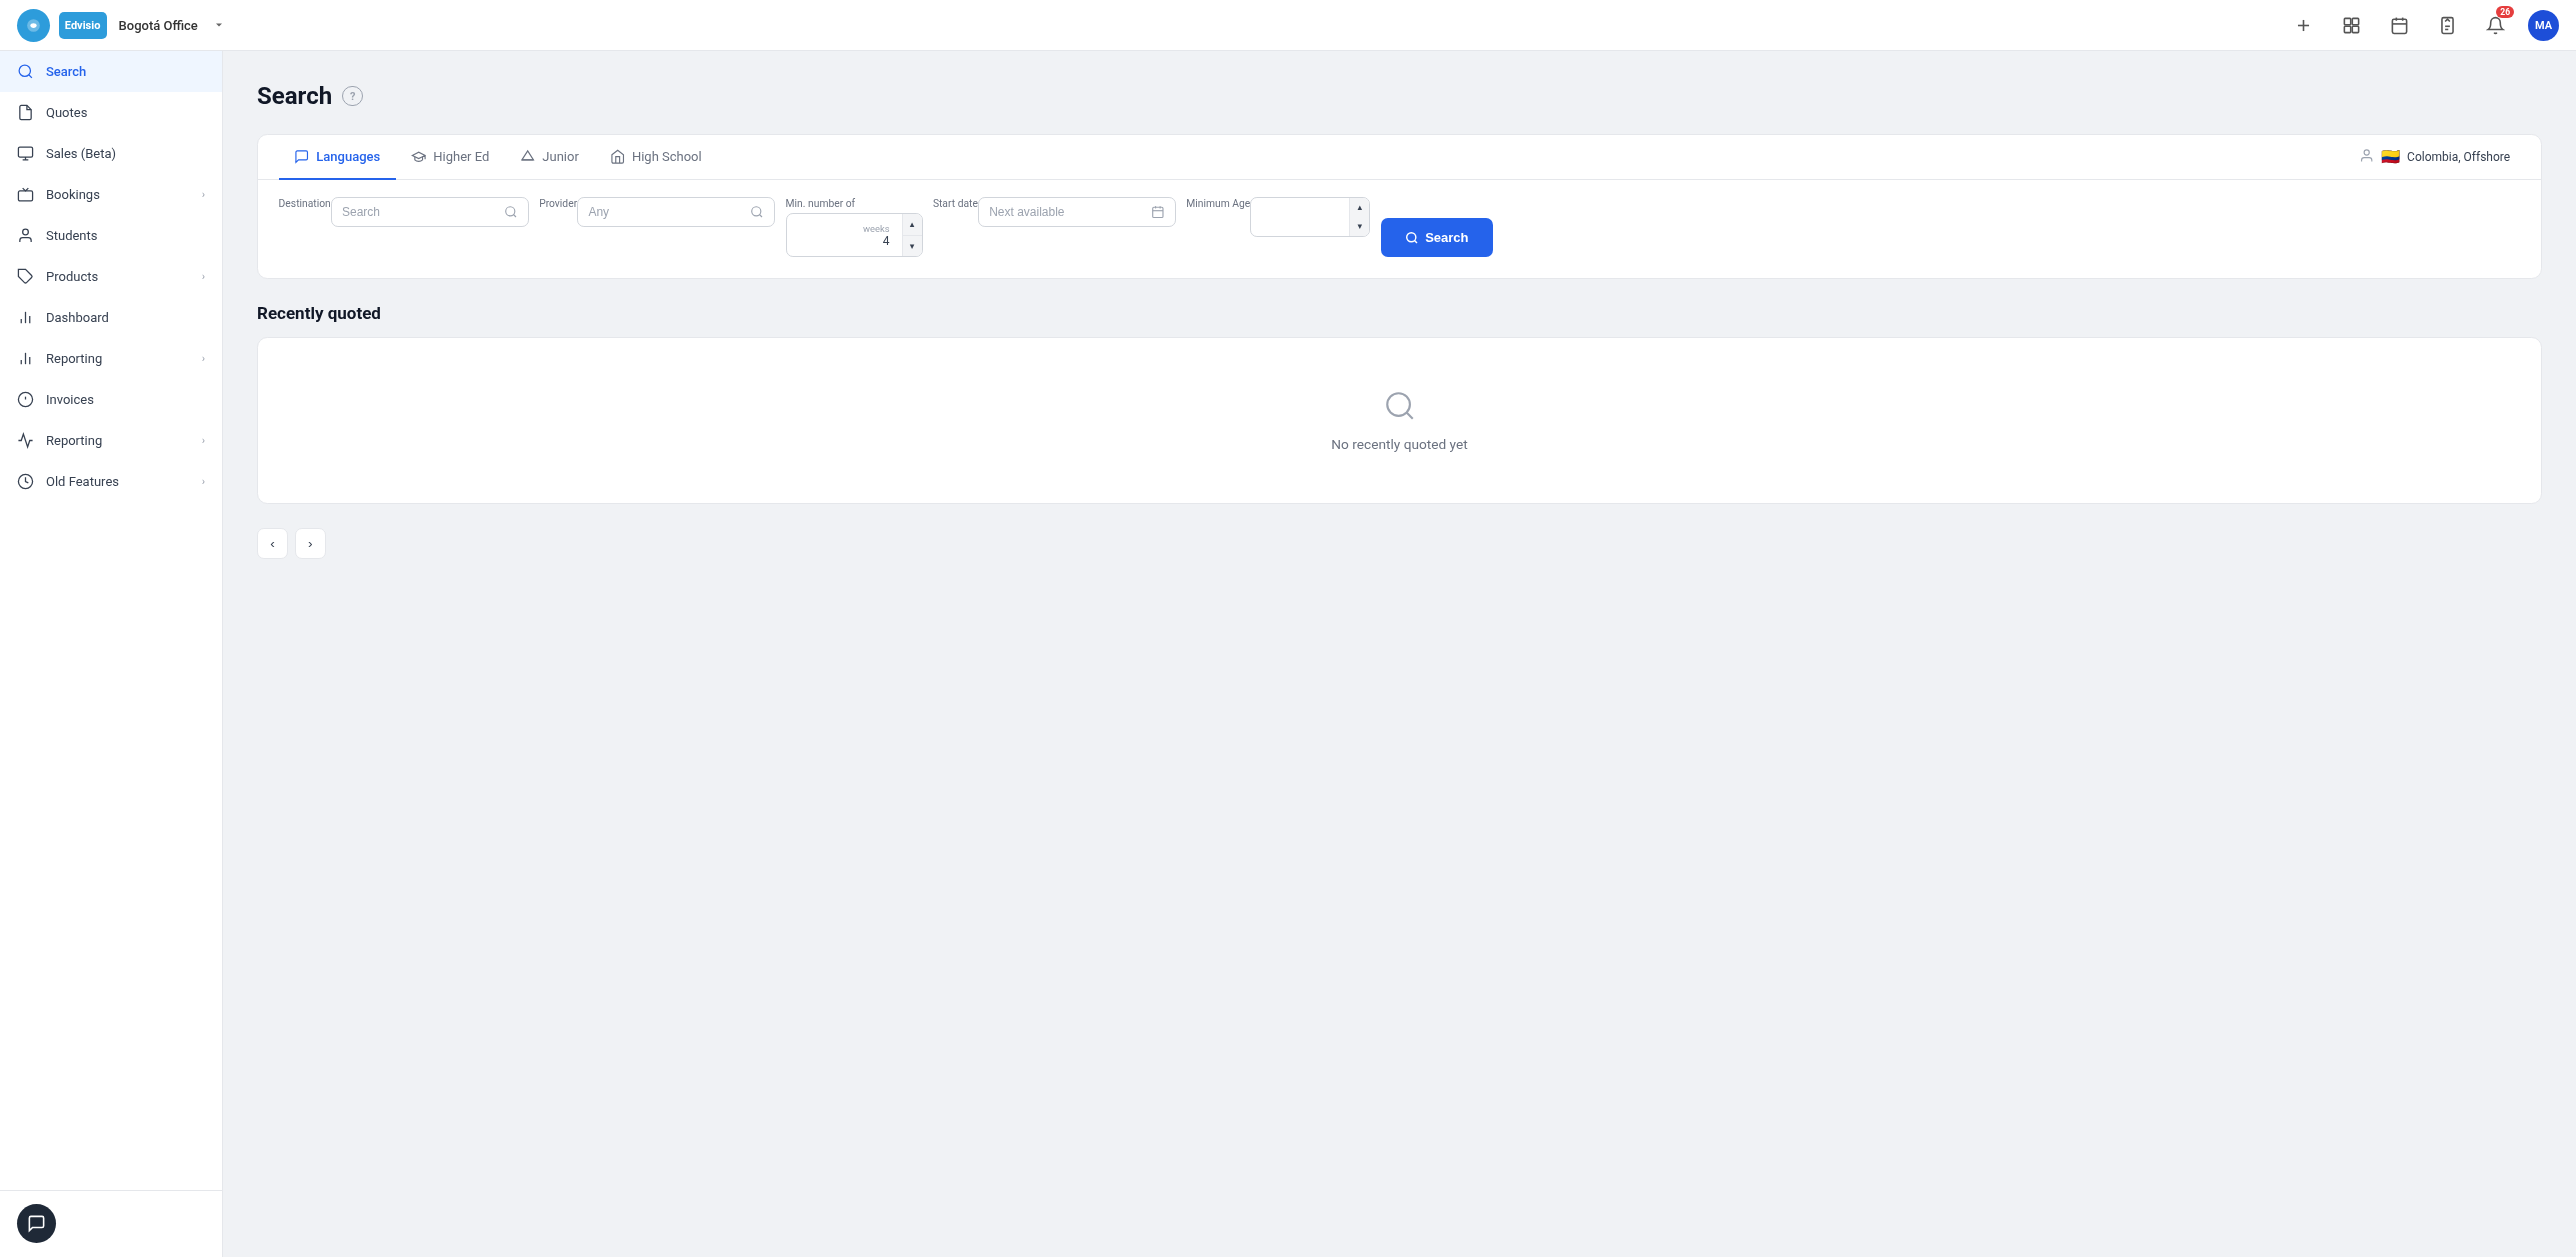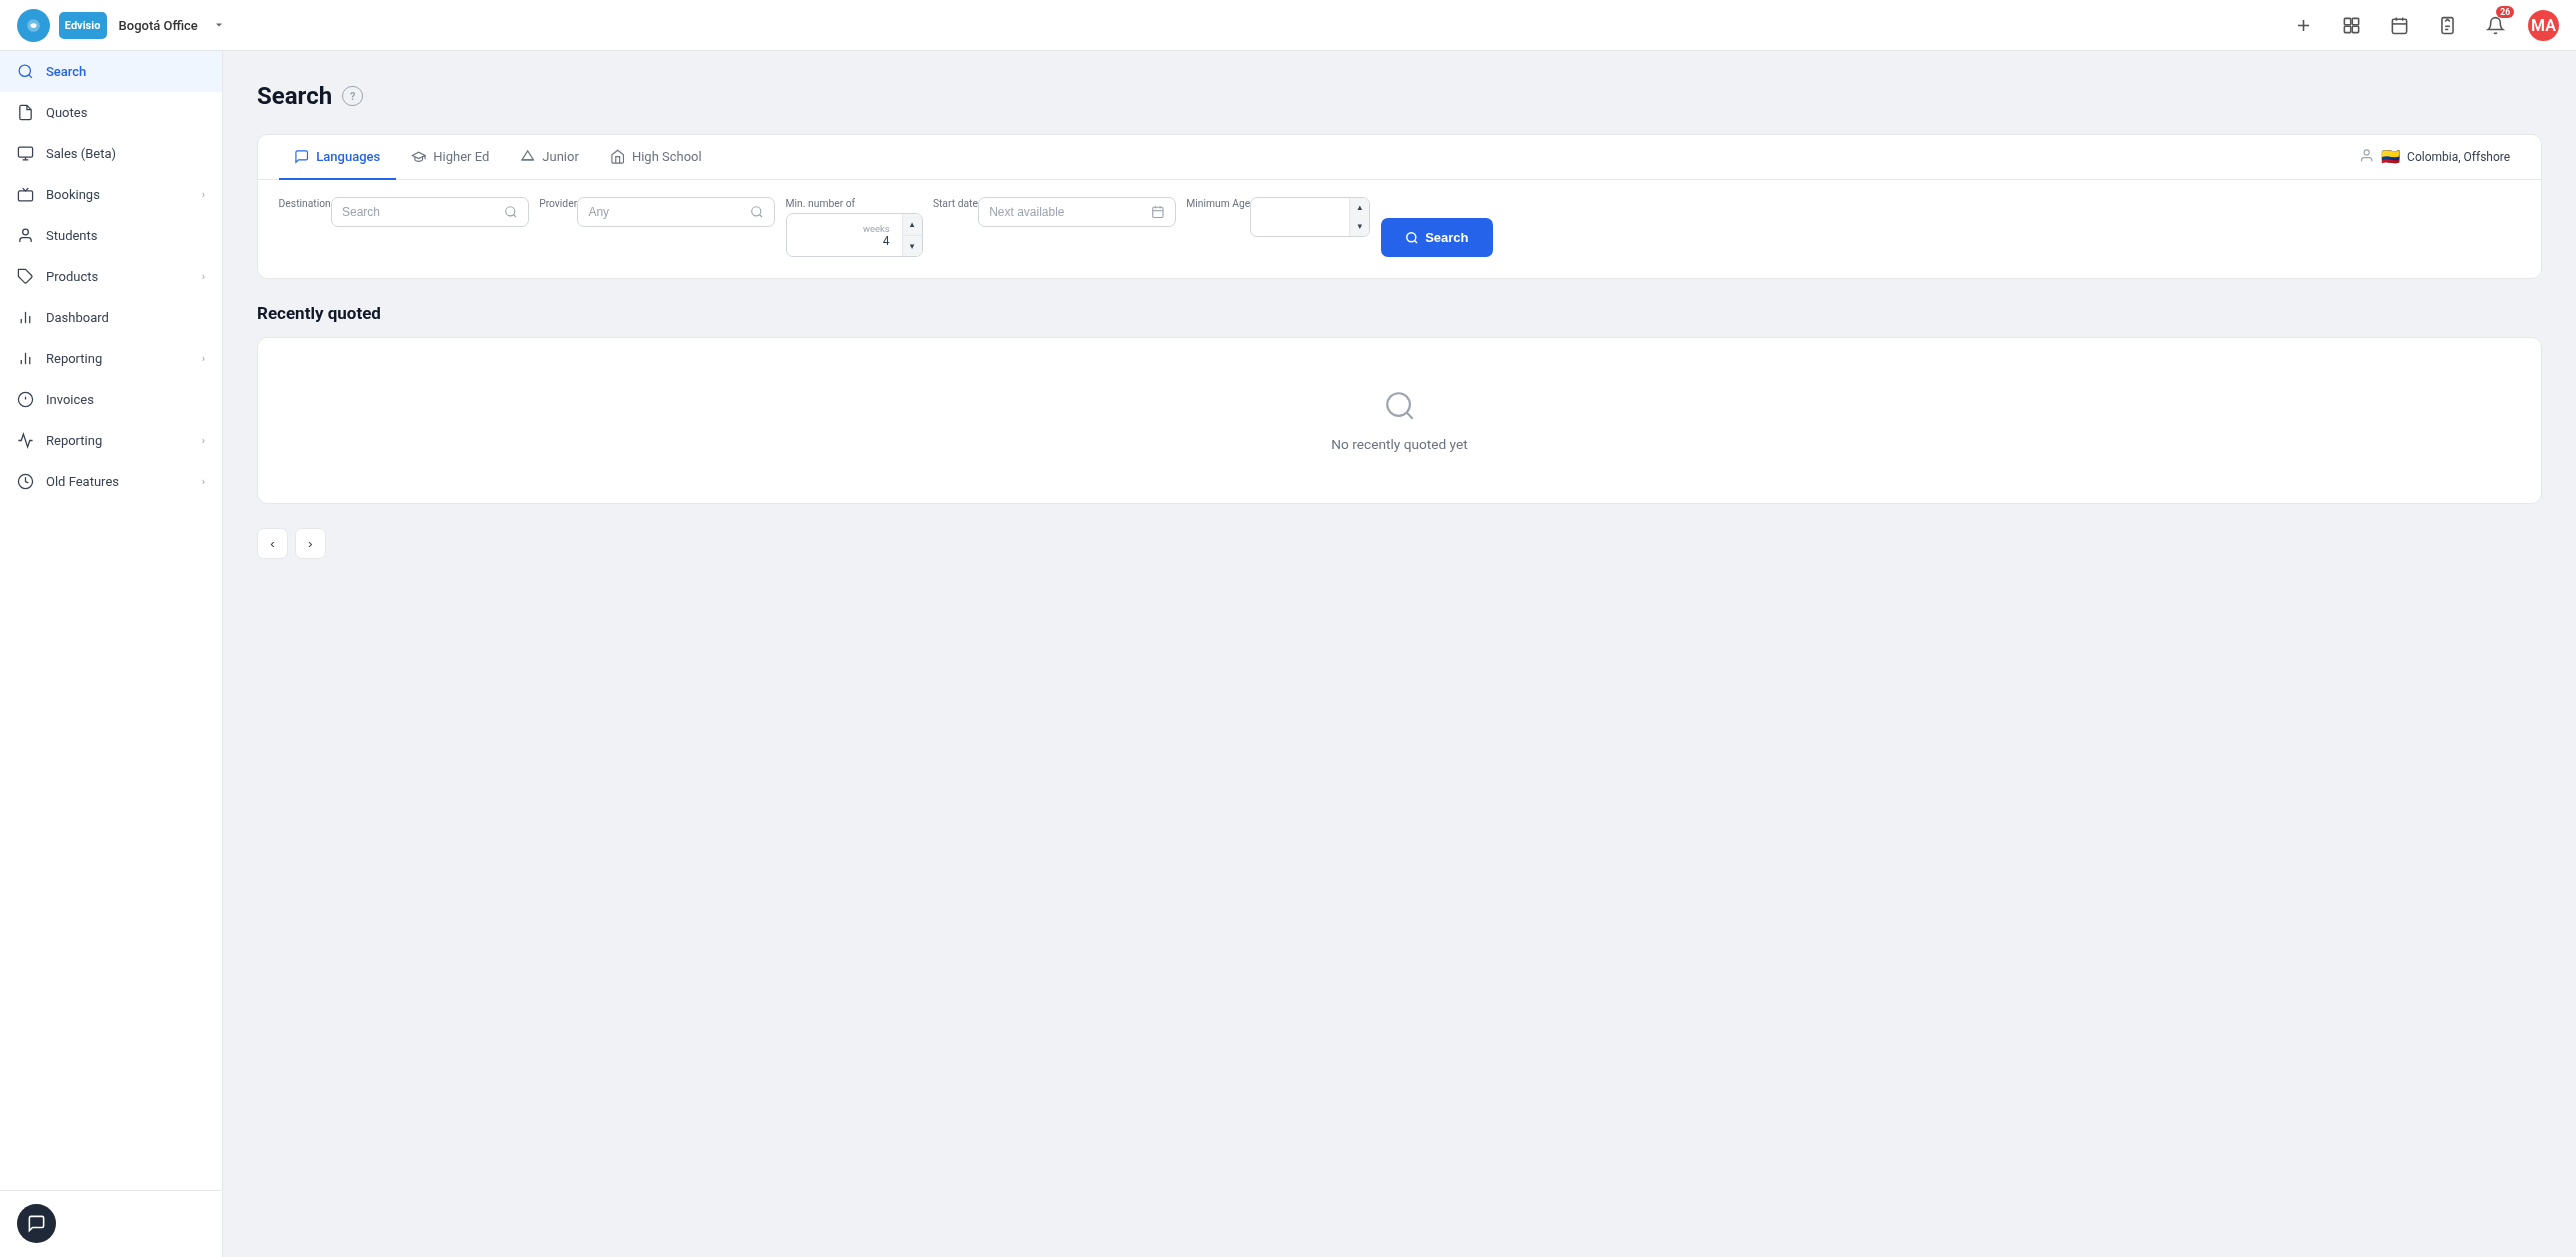--- a/index.html
+++ b/index.html
@@ -32,23 +32,23 @@
     .nav-icon-btn {
       width: 31px; height: 31px; display: flex; align-items: center; justify-content: center;
       cursor: pointer; color: #555; font-size: 17px; position: relative;
     }
     .notification-badge {
       position: absolute; top: -3.4px; right: -3.4px;
       background: #e53e3e; color: white; font-size: 8.6px; font-weight: 700;
       border-radius: 8.6px; padding: 0.9px 4.3px; min-width: 15.4px; text-align: center;
     }
     .avatar {
-      width: 31px; height: 31px; border-radius: 50%; background: #ef4444;
+      width: 31px; height: 31px; border-radius: 50%; background: #1d4ed8;
       display: flex; align-items: center; justify-content: center;
-      color: white; font-size: 16px; font-weight: 600; cursor: pointer;
+      color: white; font-size: 11px; font-weight: 600; cursor: pointer;
     }
 
     
     .layout { display: flex; margin-top: 51px; height: calc(100vh - 51px); }
 
     
     .sidebar {
       width: 223px; background: #fff; border-right: 0.9px solid #e5e7eb;
       display: flex; flex-direction: column; overflow-y: auto; flex-shrink: 0;
     }

